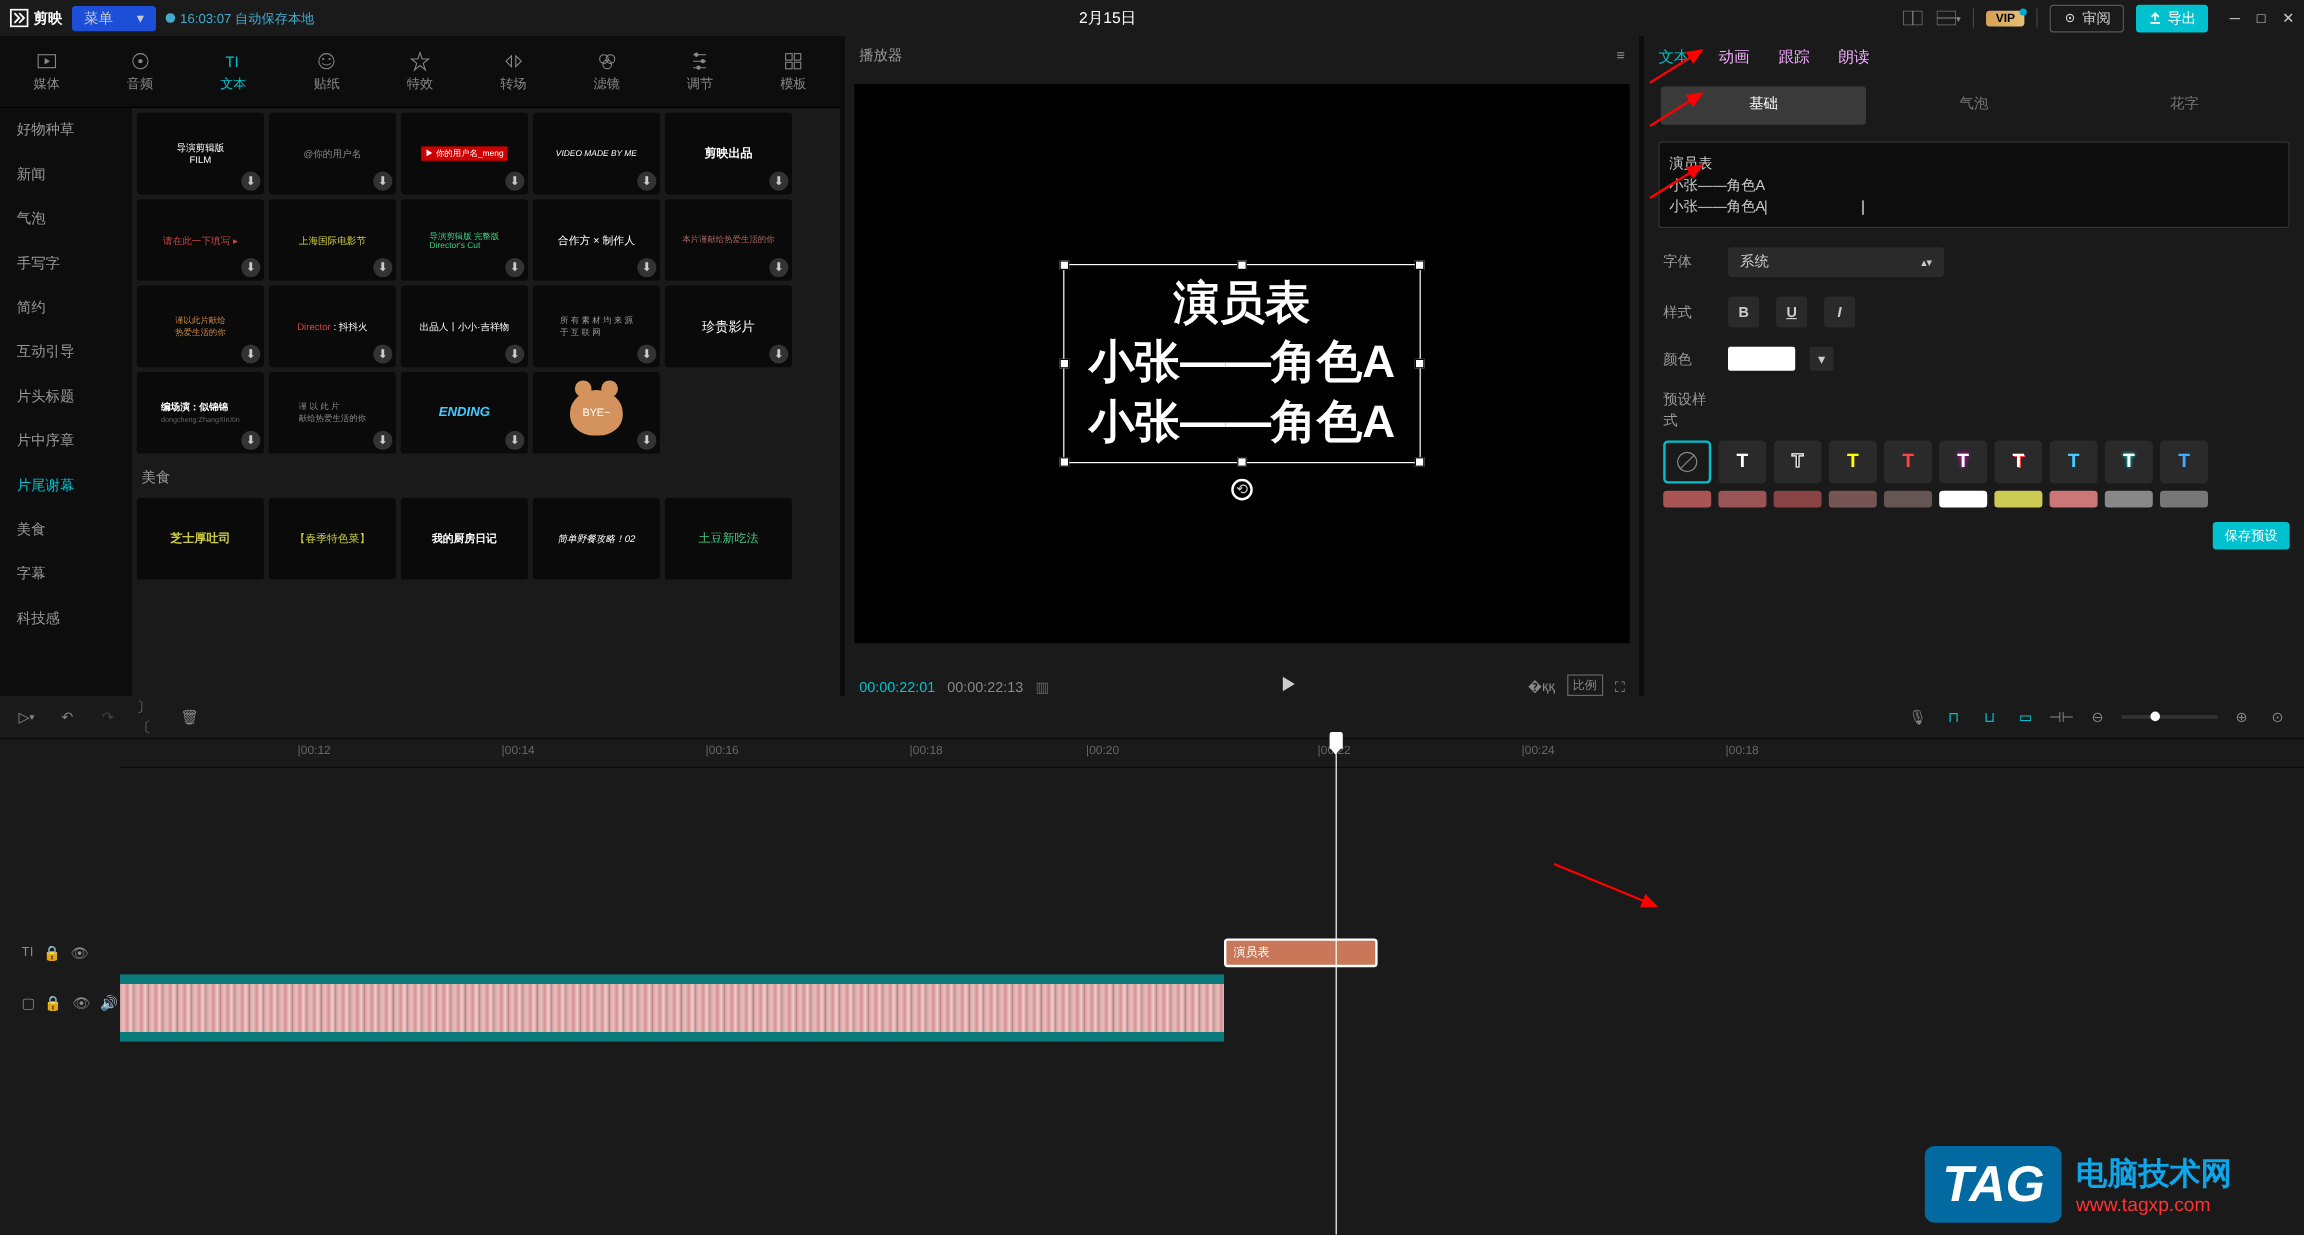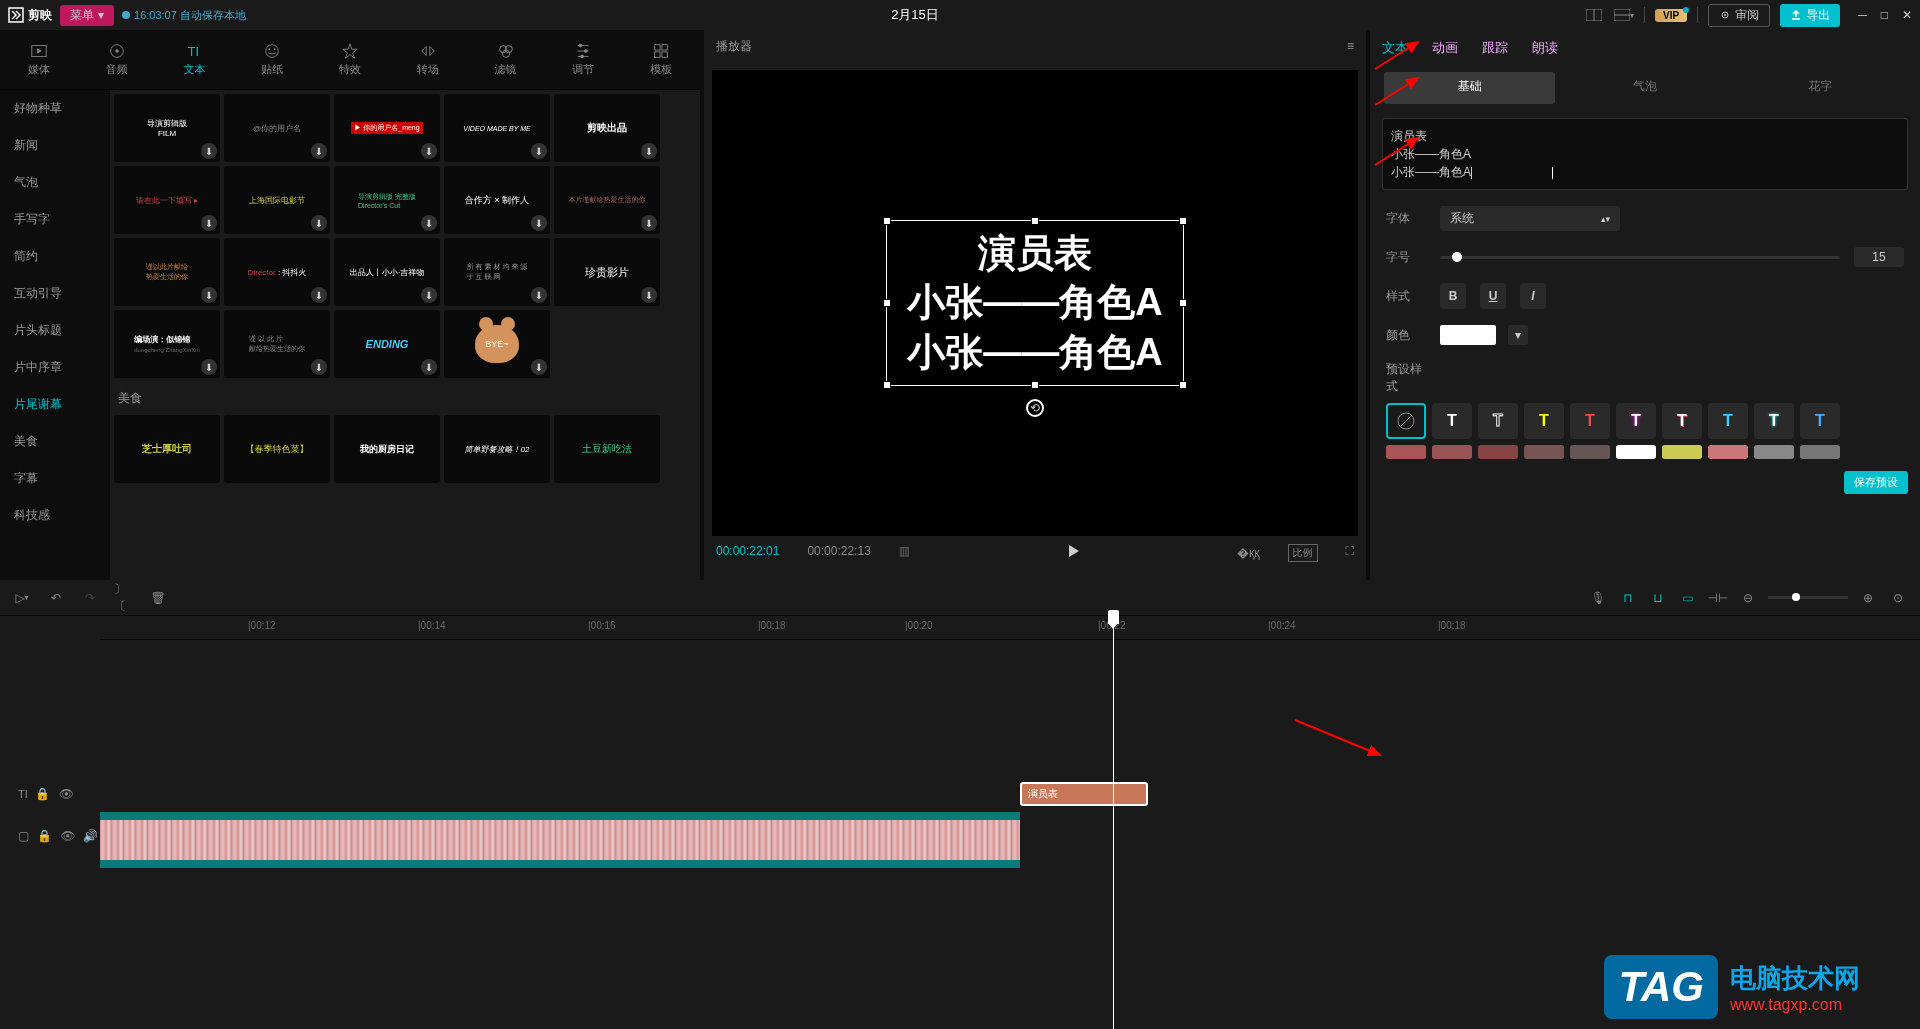--- a/index.html
+++ b/index.html
@@ -1,19 +1,19 @@
 <!DOCTYPE html>
 <html><head>
 <meta charset="utf-8">
 <style>
 *{margin:0;padding:0;box-sizing:border-box;font-family:"Microsoft YaHei",sans-serif}
 body{background:#0d0d0d;color:#ccc;font-size:12px;overflow:hidden;width:1920px;height:1029px}
 .top-bar{height:30px;background:#1a1a1a;display:flex;align-items:center;padding:0 8px;gap:8px}
 .logo{color:#fff;font-weight:bold;display:flex;align-items:center;gap:4px}
-.menu-btn{background:#be185d;color:#ccc;padding:2px 10px;border-radius:3px;display:flex;align-items:center;gap:4px}
+.menu-btn{background:#1d4ed8;color:#ccc;padding:2px 10px;border-radius:3px;display:flex;align-items:center;gap:20px}
 .autosave{color:#4ac;font-size:11px;display:flex;align-items:center;gap:4px}
 .autosave-dot{width:8px;height:8px;border-radius:50%;background:#4ac}
 .top-center{flex:1;text-align:center;color:#fff;font-size:13px}
 .top-right{display:flex;align-items:center;gap:10px}
 .top-icon{width:20px;height:20px;display:flex;align-items:center;justify-content:center;color:#888}
 .vip-badge{background:linear-gradient(90deg,#d4a054,#e8c078);color:#000;padding:1px 8px;border-radius:3px;font-size:10px;font-weight:bold;position:relative}
 .vip-dot{position:absolute;top:-2px;right:-2px;width:6px;height:6px;background:#0ac;border-radius:50%}
 .review-btn{border:1px solid #555;padding:2px 10px;border-radius:3px;display:flex;align-items:center;gap:4px}
 .export-btn{background:#00c1cd;color:#fff;padding:3px 10px;border-radius:3px;display:flex;align-items:center;gap:4px}
 .win-controls{display:flex;gap:14px;margin-left:8px}
@@ -34,21 +34,21 @@
 .thumb-dl{position:absolute;bottom:3px;right:3px;width:16px;height:16px;background:#333;border-radius:50%;display:flex;align-items:center;justify-content:center;font-size:10px}
 .section-label{color:#999;font-size:12px;padding:8px 4px}
 
 .player-panel{flex:1;background:#1a1a1a;margin:0 4px;display:flex;flex-direction:column}
 .player-header{height:32px;display:flex;align-items:center;justify-content:space-between;padding:0 12px;color:#999}
 .player-canvas{flex:1;background:#000;margin:8px;position:relative;display:flex;align-items:center;justify-content:center}
 .text-box{border:1px solid #fff;padding:8px 20px;position:relative}
 .text-box .handle{position:absolute;width:8px;height:8px;background:#fff;border:1px solid #000}
 .text-content{color:#fff;text-align:center;font-size:38px;line-height:1.3;font-weight:bold}
 .rotate-handle{position:absolute;bottom:-32px;left:50%;transform:translateX(-50%);width:18px;height:18px;border:2px solid #fff;border-radius:50%;display:flex;align-items:center;justify-content:center}
-.player-controls{height:36px;display:flex;align-items:flex-start;padding:0 12px;gap:28px}
+.player-controls{height:36px;display:flex;align-items:flex-end;padding:0 12px;gap:10px}
 .timecode{color:#00c1cd;font-size:12px}
 .timecode2{color:#888;font-size:12px}
 .play-btn{flex:1;text-align:center}
 
 .right-panel{width:550px;background:#1a1a1a;display:flex;flex-direction:column}
 .right-tabs{height:36px;display:flex;align-items:center;padding:0 12px;gap:24px;position:relative}
 .right-tab{color:#f0abfc;font-size:13px;cursor:pointer;padding:8px 0}
 .right-tab.active{color:#00c1cd}
 .sub-tabs{height:32px;display:flex;margin:6px 12px;gap:0}
 .sub-tab{flex:1;background:#2a2a2a;text-align:center;line-height:28px;color:#ccc;font-size:12px;cursor:pointer;border-radius:3px;margin:0 2px}
@@ -411,27 +411,20 @@
       <div><span>小张——角色A</span><span style="display:inline-block;width:1px;height:12px;background:#ccc;vertical-align:middle"></span><span class="cursor-caret"></span></div>
     </div>
     <div class="prop-row">
       <span class="prop-label">字体</span>
       <div class="select-box">
         <span>系统</span>
         <span style="font-size:9px">▴▾</span>
       </div>
     </div>
     <div class="prop-row">
-      <span class="prop-label">字号</span>
-      <div class="slider-track">
-          <div class="slider-thumb"></div>
-        </div>
-      <div class="size-input">15</div>
-    </div>
-    <div class="prop-row">
       <span class="prop-label">样式</span>
       <div class="style-btn">B</div>
       <div class="style-btn" style="text-decoration:underline">U</div>
       <div class="style-btn" style="font-style:italic">I</div>
     </div>
     <div class="prop-row">
       <span class="prop-label">颜色</span>
       <div class="color-box"></div>
       <div class="color-expand">▾</div>
     </div>

